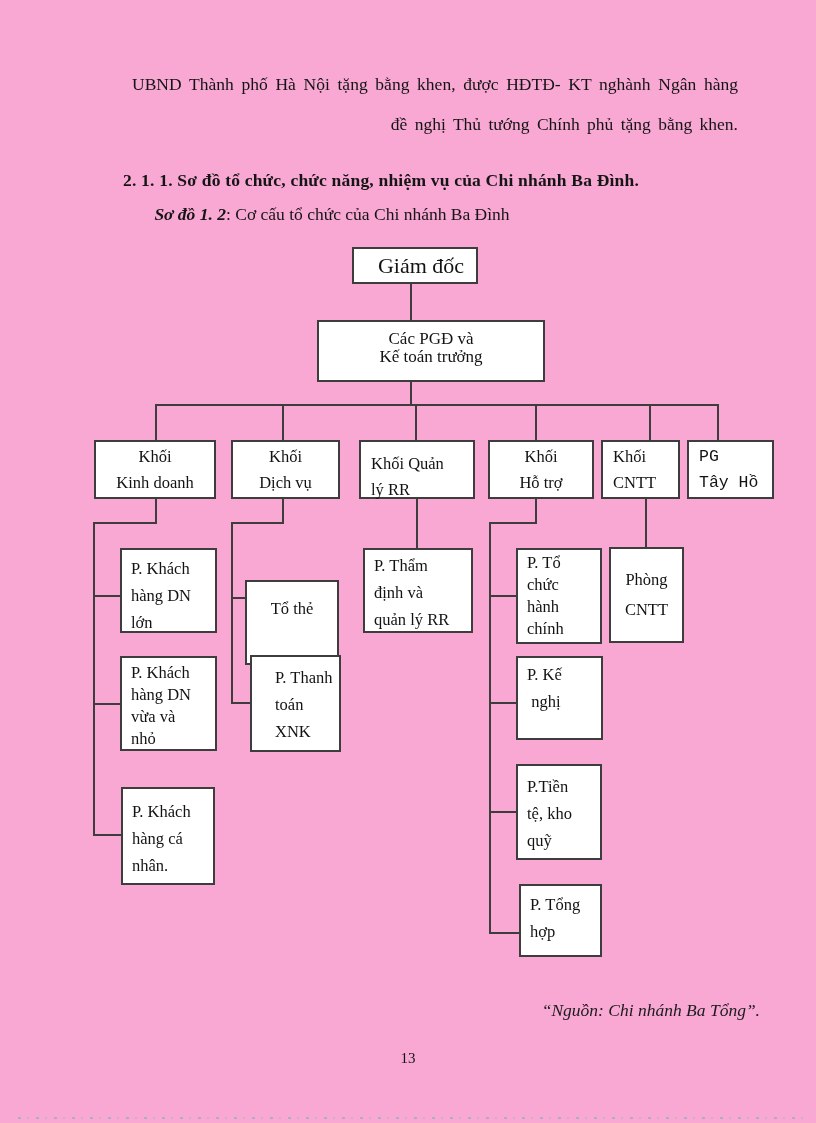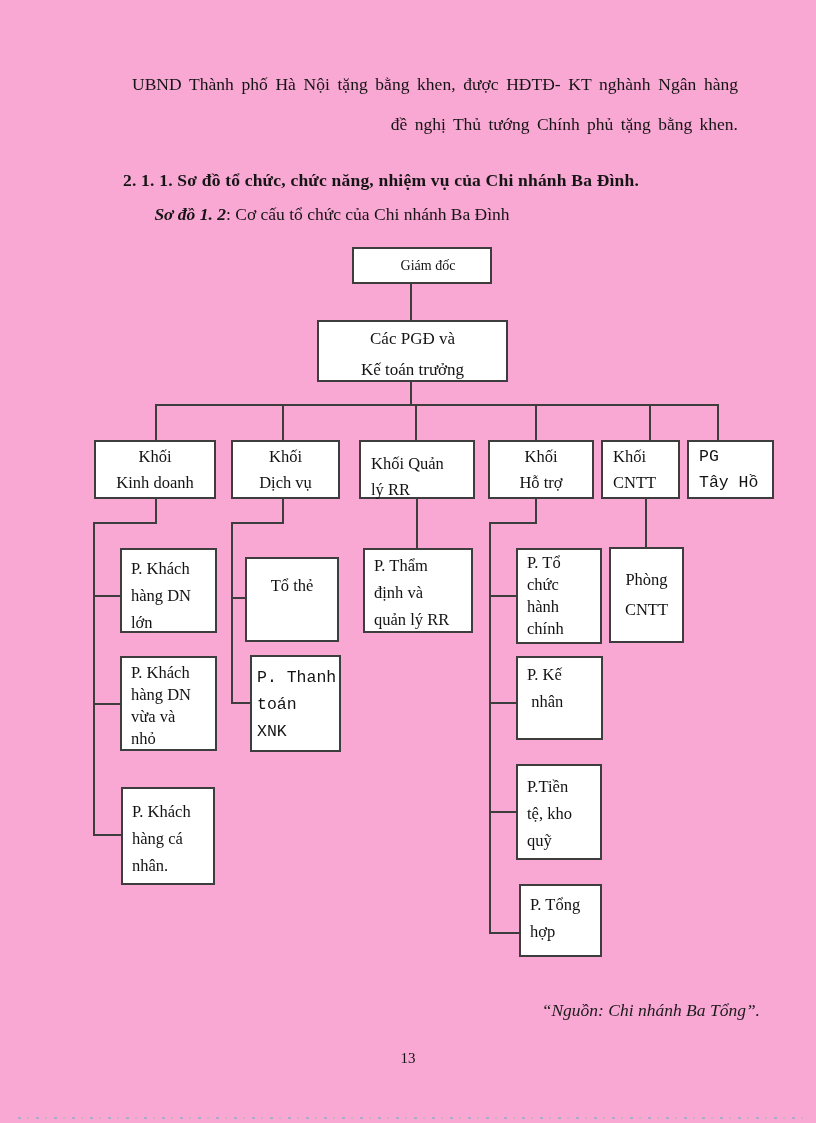--- a/index.html
+++ b/index.html
@@ -71,23 +71,23 @@
     <div class="ln" style="left:535px; top:499px; width:2px; height:25px;"></div>
     <div class="ln" style="left:489px; top:522px; width:48px; height:2px;"></div>
     <div class="ln" style="left:489px; top:522px; width:2px; height:412px;"></div>
     <div class="ln" style="left:491px; top:595px; width:25px; height:2px;"></div>
     <div class="ln" style="left:491px; top:702px; width:25px; height:2px;"></div>
     <div class="ln" style="left:491px; top:811px; width:25px; height:2px;"></div>
     <div class="ln" style="left:491px; top:932px; width:28px; height:2px;"></div>
 
     <div class="ln" style="left:645px; top:499px; width:2px; height:48px;"></div>
 
-    <div class="obox ta-c" style="left:352px; top:247px; width:140px; height:37px; line-height:33px; font-size:14px;padding-left:12px;">Giám đốc</div>
+    <div class="obox ta-c" style="left:352px; top:247px; width:126px; height:37px; line-height:33px; font-size:22px;padding-left:12px;">Giám đốc</div>
 
-    <div class="obox ta-c" style="left:317px; top:320px; width:191px; height:62px; line-height:31px; padding-top:1px; font-size:17px;">Các PGĐ và
+    <div class="obox ta-c" style="left:317px; top:320px; width:228px; height:62px; line-height:18px; padding-top:8px; font-size:17px;">Các PGĐ và
 Kế toán trưởng</div>
 
     <div class="obox ta-c" style="left:94px; top:440px; width:122px; height:59px; padding-top:2px;">Khối
 Kinh doanh</div>
     <div class="obox ta-c" style="left:231px; top:440px; width:109px; height:59px; padding-top:2px;">Khối
 Dịch vụ</div>
     <div class="obox" style="left:359px; top:440px; width:116px; height:59px; padding:9px 0 0 10px;">Khối Quản
 lý RR</div>
     <div class="obox ta-c" style="left:488px; top:440px; width:106px; height:59px; padding-top:2px;">Khối
 Hỗ trợ</div>
@@ -100,35 +100,35 @@
 hàng DN
 lớn</div>
     <div class="obox" style="left:120px; top:656px; width:97px; height:95px; padding:4px 0 0 9px; line-height:22px;">P. Khách
 hàng DN
 vừa và
 nhỏ</div>
     <div class="obox" style="left:121px; top:787px; width:94px; height:98px; padding:9px 0 0 9px; line-height:27px;">P. Khách
 hàng cá
 nhân.</div>
 
-    <div class="obox ta-c" style="left:245px; top:557px; width:94px; height:85px; padding-top:14px;">Tổ thẻ</div>
-    <div class="obox" style="left:250px; top:655px; width:91px; height:97px; padding:7px 0 0 5px; line-height:27px;font-family:Liberation Mono, monospace;">P. Thanh
+    <div class="obox ta-c" style="left:245px; top:580px; width:94px; height:85px; padding-top:14px;">Tổ thẻ</div>
+    <div class="obox" style="left:250px; top:655px; width:91px; height:97px; padding:7px 0 0 23px; line-height:27px;">P. Thanh
 toán
 XNK</div>
 
     <div class="obox" style="left:516px; top:548px; width:86px; height:96px; padding:2px 0 0 9px; line-height:22px;">P. Tổ
 chức
 hành
 chính</div>
 
     <div class="obox" style="left:363px; top:548px; width:110px; height:85px; padding:2px 0 0 9px; line-height:27px;">P. Thẩm
 định và
 quản lý RR</div>
     <div class="obox" style="left:516px; top:656px; width:87px; height:84px; padding:3px 0 0 9px; line-height:27px;">P. Kế
- nhân</div>
+ nghị</div>
     <div class="obox" style="left:519px; top:884px; width:83px; height:73px; padding:5px 0 0 9px; line-height:27px;">P. Tổng
 hợp</div>
     <div class="obox" style="left:516px; top:764px; width:86px; height:96px; padding:7px 0 0 9px; line-height:27px;">P.Tiền
 tệ, kho
 quỹ</div>
 
     <div class="obox ta-c" style="left:609px; top:547px; width:75px; height:96px; padding-top:16px; line-height:30px;">Phòng
 CNTT</div>
   </div>
 

